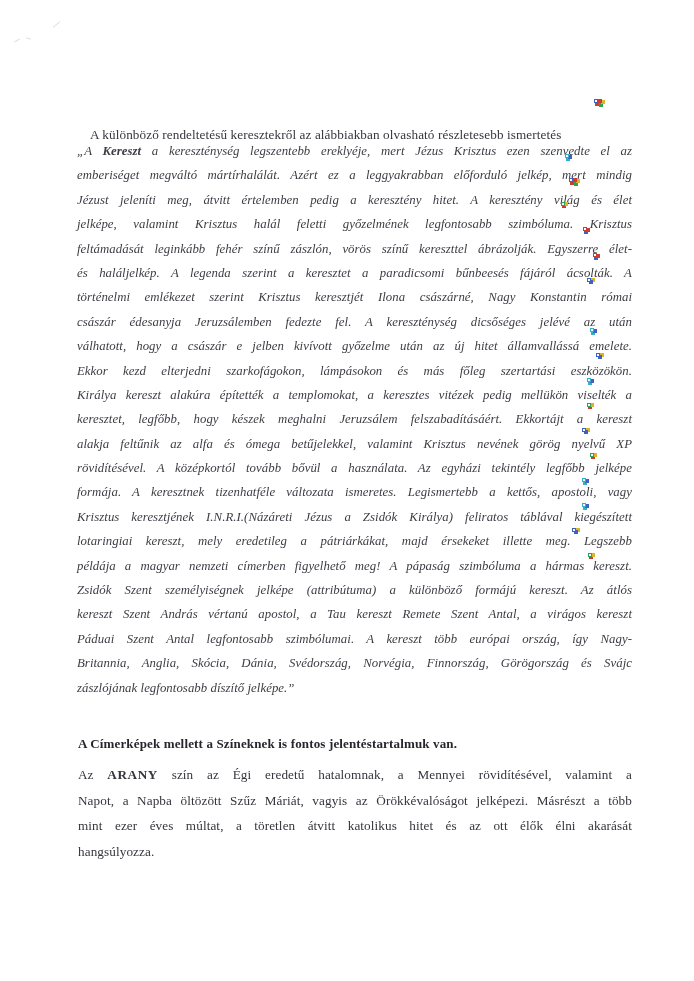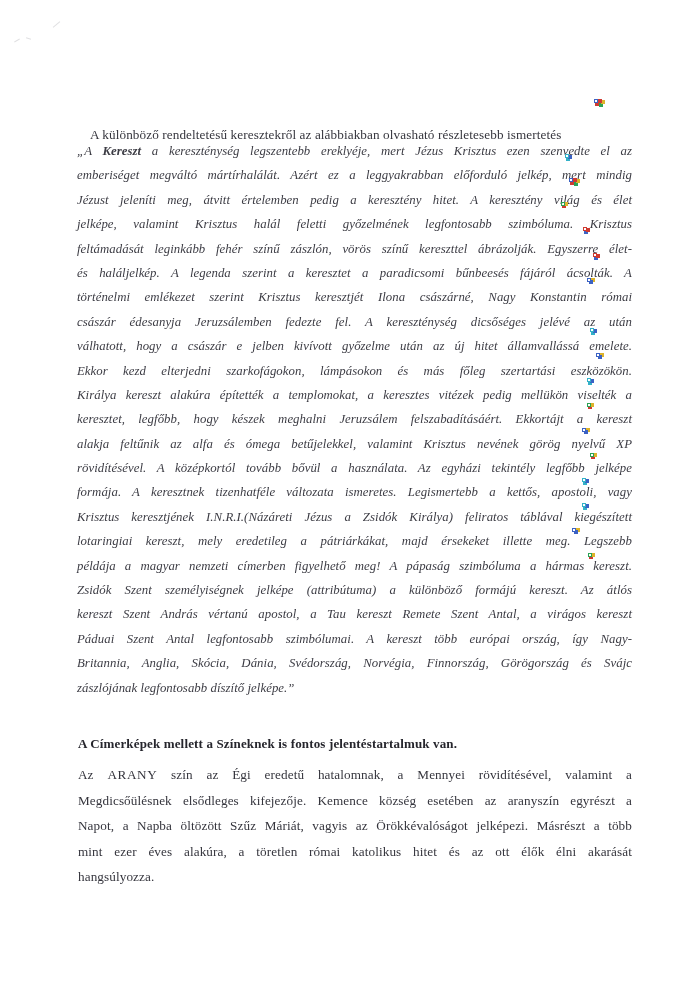--- a/index.html
+++ b/index.html
@@ -38,21 +38,21 @@
     position:absolute;left:78px;top:722px;width:540px;
     font-weight:bold;font-size:13px;line-height:17px;
     color:var(--ink-dark,#26262d);letter-spacing:.15px;
   }
   .gold{
     position:absolute;left:78px;top:762px;width:554px;
     font-size:13.2px;line-height:25.5px;color:var(--ink-body,#35353d);
     letter-spacing:.1px;
   }
   .gold .line{height:25.5px;}
-  .gold .bw{font-weight:normal;letter-spacing:.6px;}
+  .gold .bw{font-weight:bold;letter-spacing:.6px;}
 
   
   .art{position:absolute;width:2px;height:2px;}
   .t-multi{box-shadow:0 0 0 1px var(--art-blue,#3b62c4),4px 0 0 1px var(--art-red,#cf3a31),
            7px 1px 0 1px var(--art-yellow,#ddb32a),1px 3px 0 1px var(--art-red,#cf3a31),
            5px 4px 0 1px var(--art-green,#2ca254);}
   .t-cyan{box-shadow:0 0 0 1px var(--art-cyan,#33b1c8),3px 1px 0 1px var(--art-blue,#3b62c4),
           1px 3px 0 1px var(--art-cyan,#33b1c8);}
   .t-red{box-shadow:0 0 0 1px var(--art-red,#cf3a31),3px 1px 0 1px var(--art-red,#cf3a31),
          1px 3px 0 1px var(--art-blue,#3b62c4);}
@@ -102,23 +102,22 @@
     <div class="line lastline">zászlójának legfontosabb díszítő jelképe.”</div>
   </div>
 
   <p class="colors-heading">A Címerképek mellett a Színeknek is fontos jelentéstartalmuk van.</p>
 
   <div class="gold">
     <div class="line">
       <span>Az </span><span class="bw">ARANY</span><span> szín az Égi eredetű hatalomnak, a Mennyei rövidítésével, valamint a</span>
     </div>
     <div>
-        <div class="line">Megdicsőülésnek elsődleges kifejezője. Kemence község esetében az aranyszín egyrészt a</div>
         <div class="line">Napot, a Napba öltözött Szűz Máriát, vagyis az Örökkévalóságot jelképezi. Másrészt a több</div>
-        <div class="line">mint ezer éves alakúra, a töretlen római katolikus hitet és az ott élők élni akarását</div>
+        <div class="line">mint ezer éves múltat, a töretlen átvitt katolikus hitet és az ott élők élni akarását</div>
       </div>
     <div class="line lastline">hangsúlyozza.</div>
   </div>
 
   <div id="artifact-layer">
       <span class="art t-multi" style="left: 595px; top: 100px;"></span>
       <span class="art t-cyan" style="left: 566px; top: 155px;"></span>
       <span class="art t-multi" style="left: 570px; top: 179px;"></span>
       <span class="art t-green" style="left: 562px; top: 203px;"></span>
       <span class="art t-red" style="left: 584px; top: 228px;"></span>

